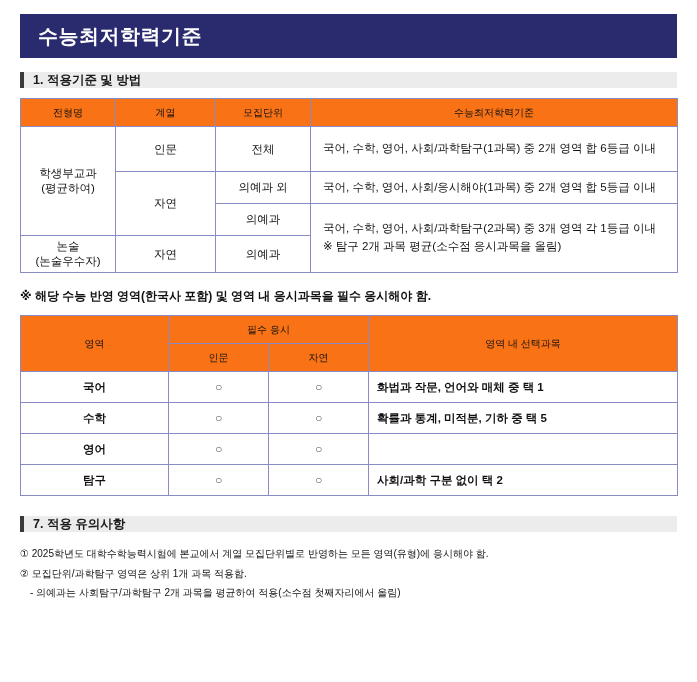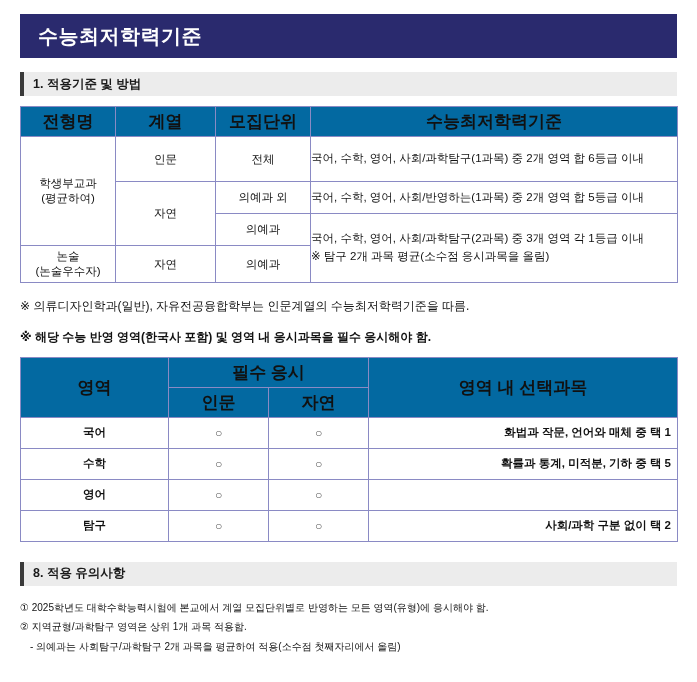--- a/index.html
+++ b/index.html
@@ -35,21 +35,21 @@
   .title-banner .title-text {
     color: #ffffff;
     font-size: 20px;
     font-weight: bold;
     letter-spacing: 0.5px;
   }
 
   
   .section-bar {
     margin-top: 14px;
-    height: 24px;
+    height: 16px;
     background: #ececec;
     display: flex;
     align-items: center;
     box-sizing: border-box;
     border-left: 4px solid #3a3a3a;
     padding-left: 9px;
   }
   .section-bar .section-text {
     font-size: 12.5px;
     font-weight: bold;
@@ -64,35 +64,35 @@
     font-size: 11.5px;
   }
   table.doc-table td, table.doc-table th {
     border: 1px solid #8a8ac4;
     padding: 3px 6px;
     vertical-align: middle;
     font-weight: normal;
     color: #111111;
   }
   table.doc-table thead th {
-    background: #0369a1;
-    font-weight: bold;
+    background: #f97316;
+    font-weight: normal;
     text-align: center;
-    font-size: 17px;
+    font-size: 10px;
     height: 21px;
   }
   .t-center { text-align: center; }
   .t-left   { text-align: left; }
 
   #criteria-table {
     margin-top: 10px;
   }
   #criteria-table tbody td { height: 25px; }
   #criteria-table .tall { height: 38px; }
-  #criteria-table .crit-cell { line-height: 1.55; padding-left: 0; }
+  #criteria-table .crit-cell { line-height: 1.55; padding-left: 12px; }
 
   
   table.doc-table {
     border-top: 1.5px solid #6f6fae;
     border-bottom: 1.5px solid #6f6fae;
   }
 
   
   .note-block { margin-top: 12px; }
   .note-line {
@@ -100,21 +100,21 @@
     line-height: 1.95;
     color: #111111;
     white-space: nowrap;
   }
   .note-gap { margin-top: 8px; font-weight: bold; }
 
   
   #subject-table { margin-top: 7px; }
   #subject-table tbody td { height: 24px; font-weight: bold; }
   #subject-table .mark { text-align: center; color: #555555; font-size: 12px; }
-  #subject-table .sel-cell { padding-left: 20px; text-align: right; }
+  #subject-table .sel-cell { padding-left: 8px; }
 
   
   .list-block { margin-top: 12px; }
   .list-line {
     font-size: 10px;
     line-height: 1.95;
     color: #111111;
     white-space: nowrap;
   }
   .indent-1 { padding-left: 10px; }
@@ -153,42 +153,41 @@
           <div>학생부교과</div>
           <div>(평균하여)</div>
         </td>
         <td class="t-center tall">인문</td>
         <td class="t-center tall">전체</td>
         <td class="t-left tall crit-cell">국어, 수학, 영어, 사회/과학탐구(1과목) 중 2개 영역 합 6등급 이내</td>
       </tr>
       <tr>
         <td class="t-center" rowspan="2">자연</td>
         <td class="t-center">의예과 외</td>
-        <td class="t-left crit-cell">국어, 수학, 영어, 사회/반영하는(1과목) 중 2개 영역 합 5등급 이내</td>
+        <td class="t-left crit-cell">국어, 수학, 영어, 사회/응시해야(1과목) 중 2개 영역 합 5등급 이내</td>
       </tr>
       <tr>
         <td class="t-center">의예과</td>
         <td class="t-left crit-cell" rowspan="2">
           <div>국어, 수학, 영어, 사회/과학탐구(2과목) 중 3개 영역 각 1등급 이내</div>
           <div>※ 탐구 2개 과목 평균(소수점 응시과목을 올림)</div>
         </td>
       </tr>
       <tr>
         <td class="t-center">
           <div>논술</div>
           <div>(논술우수자)</div>
         </td>
         <td class="t-center">자연</td>
         <td class="t-center">의예과</td>
       </tr>
     </tbody>
   </table>
 
   <div class="note-block">
-    <div class="note-line">※ 의류디자인학과(일반), 자유전공융합학부는 인문계열의 수능최저학력기준을 따름.</div>
   </div>
 
   <div class="note-block note-gap">
     <div class="note-line">※ 해당 수능 반영 영역(한국사 포함) 및 영역 내 응시과목을 필수 응시해야 함.</div>
   </div>
 
   <table class="doc-table" id="subject-table">
     <colgroup>
       <col style="width:148px">
       <col style="width:100px">
@@ -228,23 +227,23 @@
       <tr>
         <td class="t-center">탐구</td>
         <td class="mark">○</td>
         <td class="mark">○</td>
         <td class="t-left sel-cell">사회/과학 구분 없이 택 2</td>
       </tr>
     </tbody>
   </table>
 
   <div class="section-bar" style="margin-top:20px;">
-    <span class="section-text">8. 적용 유의사항</span>
+    <span class="section-text">7. 적용 유의사항</span>
   </div>
 
   <div class="list-block">
     <div class="list-line">① 2025학년도 대학수학능력시험에 본교에서 계열 모집단위별로 반영하는 모든 영역(유형)에 응시해야 함.</div>
-    <div class="list-line">② 지역균형/과학탐구 영역은 상위 1개 과목 적용함.</div>
+    <div class="list-line">② 모집단위/과학탐구 영역은 상위 1개 과목 적용함.</div>
     <div class="list-line indent-1">- 의예과는 사회탐구/과학탐구 2개 과목을 평균하여 적용(소수점 첫째자리에서 올림)</div>
 
   </div>
 
 </div>
 
 </body></html>

